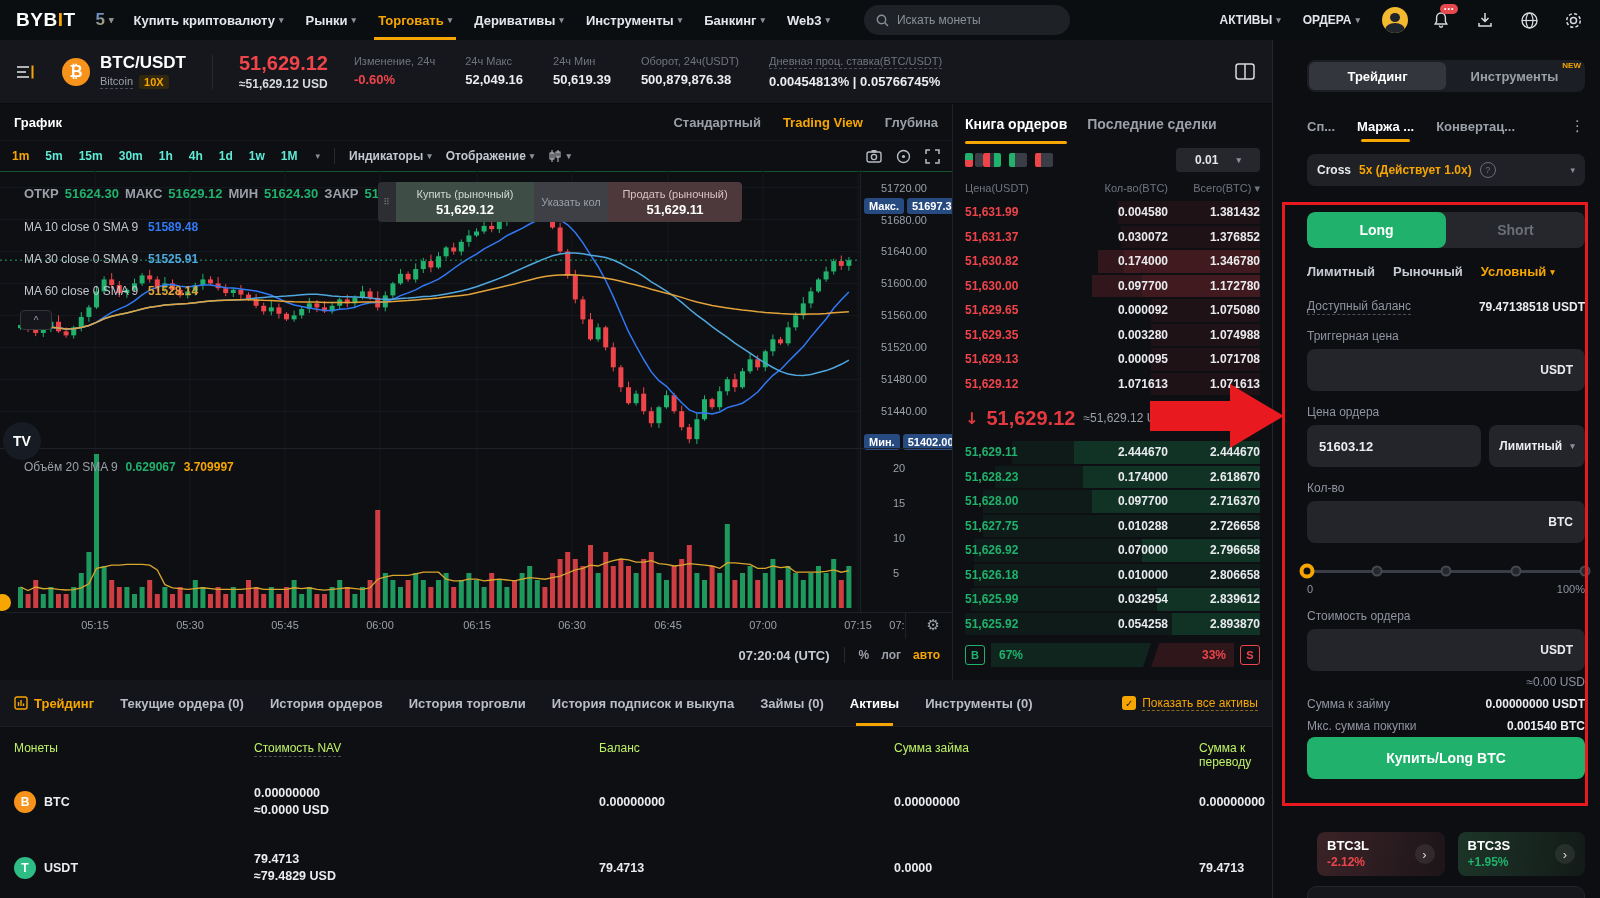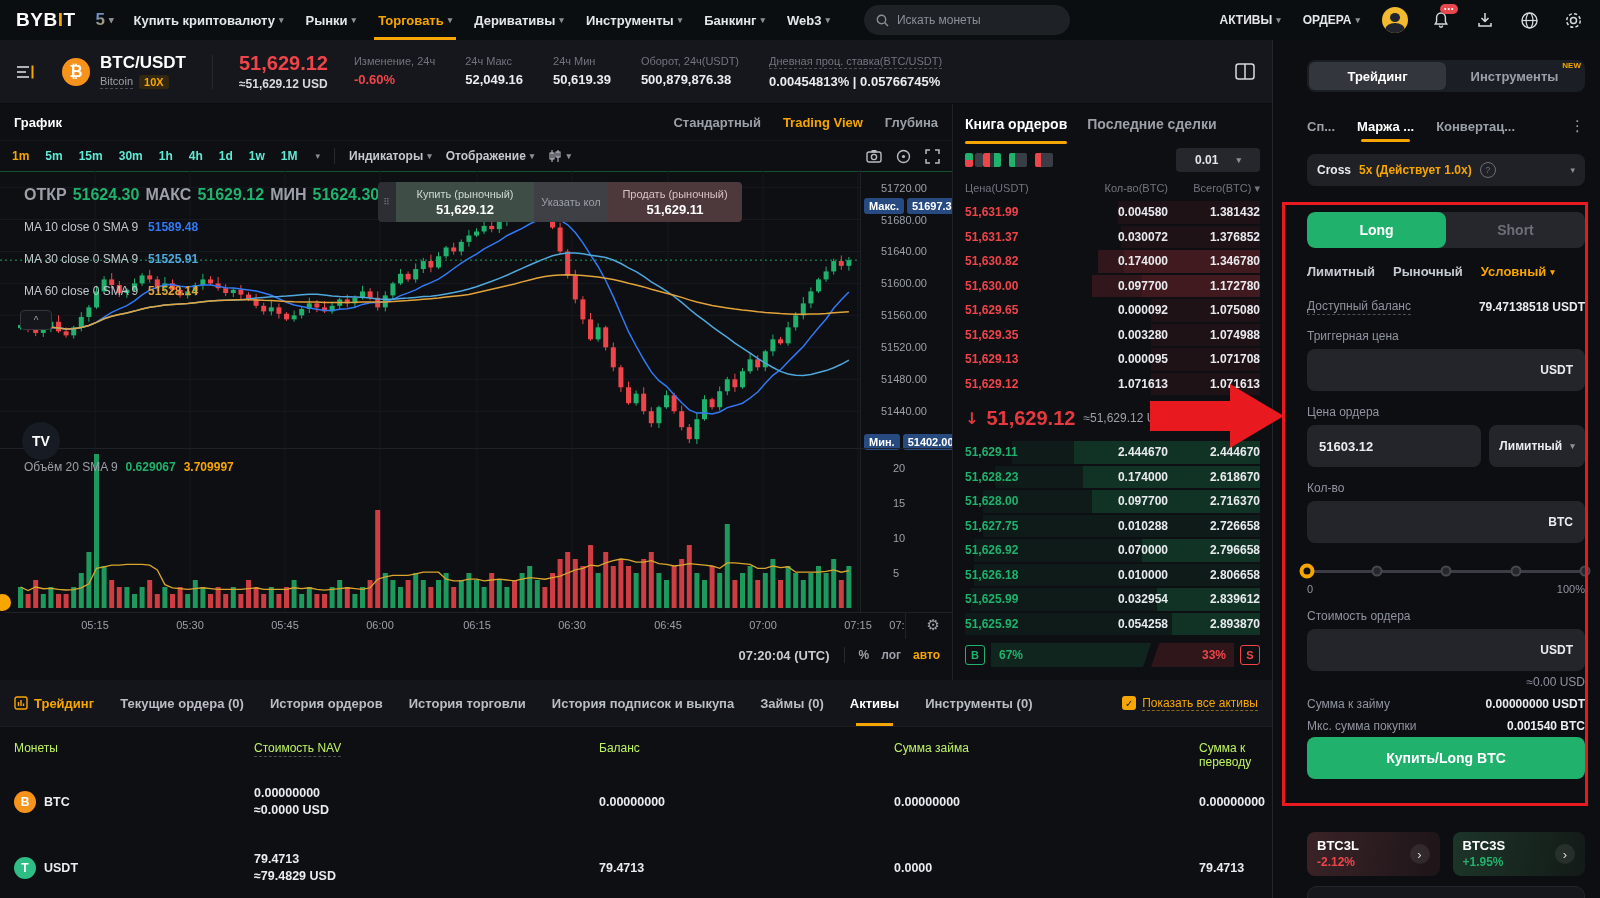--- a/index.html
+++ b/index.html
@@ -77,27 +77,27 @@
   #pane-sep{position:absolute;left:0;top:278px;width:952px;height:1px;background:#1e2127;}
   #time-axis{position:absolute;left:0;top:442px;width:952px;height:26px;border-top:1px solid #1e2127;}
   .ttick{position:absolute;top:6px;font-size:11px;color:#9ba0a8;transform:translateX(-50%);}
   #time-div{position:absolute;left:905px;top:0;width:1px;height:26px;background:#1e2127;}
   #axis-gear{position:absolute;right:12px;top:3px;color:#9ba0a8;font-size:15px;font-family:"DejaVu Sans",sans-serif;}
   #status-row{position:absolute;left:0;top:468px;width:940px;height:34px;display:flex;align-items:center;
               justify-content:flex-end;gap:14px;}
   #clock{font-size:13px;font-weight:bold;color:#c6cad1;}
   .scale-opt{font-size:12px;color:#9ba0a8;font-weight:bold;cursor:pointer;}
   .scale-opt.active{color:#f7a600;}
-  #ohlc-row{position:absolute;left:24px;top:16px;font-size:16px;font-weight:bold;color:#9ba0a8;display:flex;gap:6px;}
+  #ohlc-row{position:absolute;left:24px;top:16px;font-size:13px;font-weight:bold;color:#9ba0a8;display:flex;gap:6px;}
   #ohlc-row b{color:#20b26c;font-weight:bold;}
   .ma-row{position:absolute;left:24px;font-size:12px;color:#c3c7ce;display:flex;gap:10px;}
   .ma-row b{font-weight:bold;}
   #collapse-btn{position:absolute;left:20px;top:140px;width:30px;height:18px;border:1px solid #33363d;border-radius:4px;
                 color:#9ba0a8;font-size:10px;display:flex;align-items:center;justify-content:center;background:#14161b;cursor:pointer;}
-  #tv-logo{position:absolute;left:22px;top:252px;width:38px;height:38px;border-radius:50%;background:#161b24;
+  #tv-logo{position:absolute;left:3px;top:252px;width:38px;height:38px;border-radius:50%;background:#161b24;
            color:#fff;font-weight:bold;font-size:14px;display:flex;align-items:center;justify-content:center;}
   #left-tag{position:absolute;left:-8px;top:422px;width:17px;height:17px;border-radius:50%;background:#f7a600;border:2px solid #0e0f13;}
   #vol-row{position:absolute;left:24px;top:290px;font-size:12px;display:flex;gap:8px;color:#9ba0a8;}
   #vol-row .g{color:#20b26c;font-weight:bold;}
   #vol-row .o{color:#f7a600;font-weight:bold;}
   
   #bs-group{position:absolute;left:378px;top:12px;height:40px;display:flex;border-radius:4px;overflow:hidden;}
   #bs-handle{width:18px;background:#2c2e33;display:flex;align-items:center;justify-content:center;color:#7a7e86;
              font-size:9px;letter-spacing:1px;line-height:5px;cursor:grab;}
   .bs-btn{display:flex;flex-direction:column;align-items:center;justify-content:center;cursor:pointer;}
@@ -194,21 +194,21 @@
   #slider-track{position:absolute;left:2px;right:2px;height:3px;background:#3a3d45;border-radius:2px;}
   .sdot{position:absolute;top:50%;transform:translate(-50%,-50%);width:11px;height:11px;border-radius:50%;
         background:#25272c;border:2px solid #45484f;box-sizing:border-box;cursor:pointer;}
   .sdot.active{width:15px;height:15px;background:#0c0e12;border:4px solid #f7a600;}
   #slider-labels{margin-top:4px;display:flex;justify-content:space-between;font-size:11px;color:#9094a0;}
   #cost-approx{margin-top:4px;text-align:right;font-size:12px;color:#9094a0;}
   #loan-row{margin-top:8px;}
   #maxbuy-row{margin-top:8px;}
   #submit-btn{margin-top:4px;height:42px;background:#20b26c;border-radius:8px;display:flex;align-items:center;
               justify-content:center;font-size:14px;font-weight:bold;color:#fff;cursor:pointer;}
-  #token-cards{position:absolute;left:34px;right:15px;top:792px;display:flex;gap:13px;}
+  #token-cards{position:absolute;left:44px;right:15px;top:792px;display:flex;gap:13px;}
   .tcard{flex:1;height:44px;border-radius:8px;display:flex;align-items:center;padding:0 10px;box-sizing:border-box;cursor:pointer;}
   .tcard.down{background:linear-gradient(100deg,#3a2327,#1d1519);}
   .tcard.up{background:linear-gradient(100deg,#1d3529,#131a17);}
   .tcard .nm{font-size:13px;font-weight:bold;color:#fff;line-height:14px;}
   .tcard .pc{font-size:12px;font-weight:bold;margin-top:2px;}
   .tcard.down .pc{color:#ef454a;} .tcard.up .pc{color:#20b26c;}
   .chev{margin-left:auto;width:20px;height:20px;border-radius:50%;background:rgba(255,255,255,.08);color:#d7dade;
         display:flex;align-items:center;justify-content:center;font-size:13px;}
   #partial-card{position:absolute;left:34px;right:15px;top:846px;height:60px;background:#15171d;
                 border:1px solid #23262c;border-radius:10px;}

